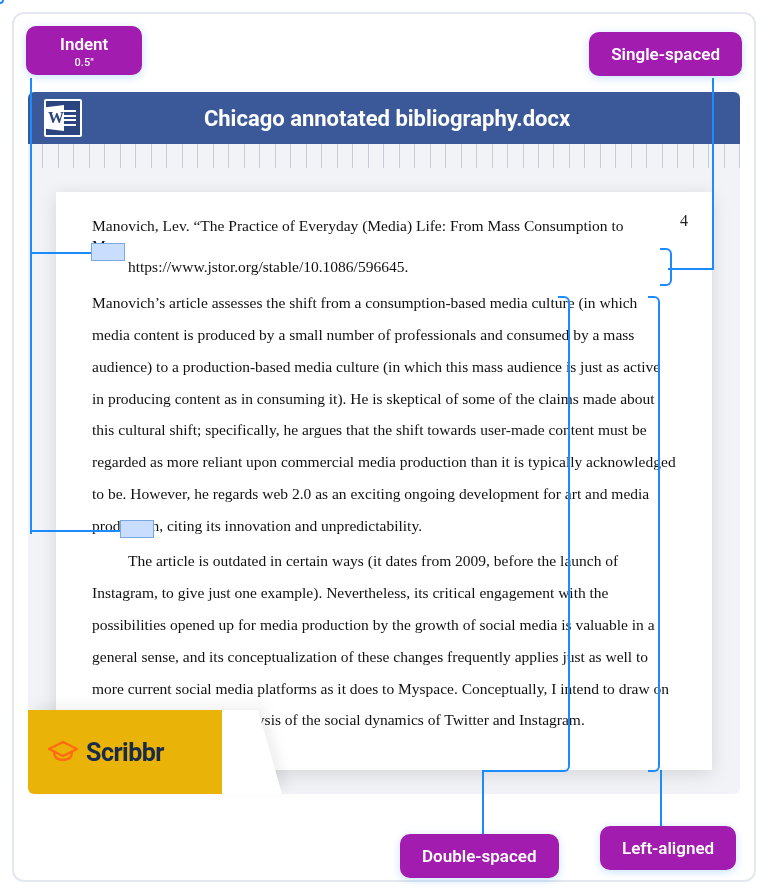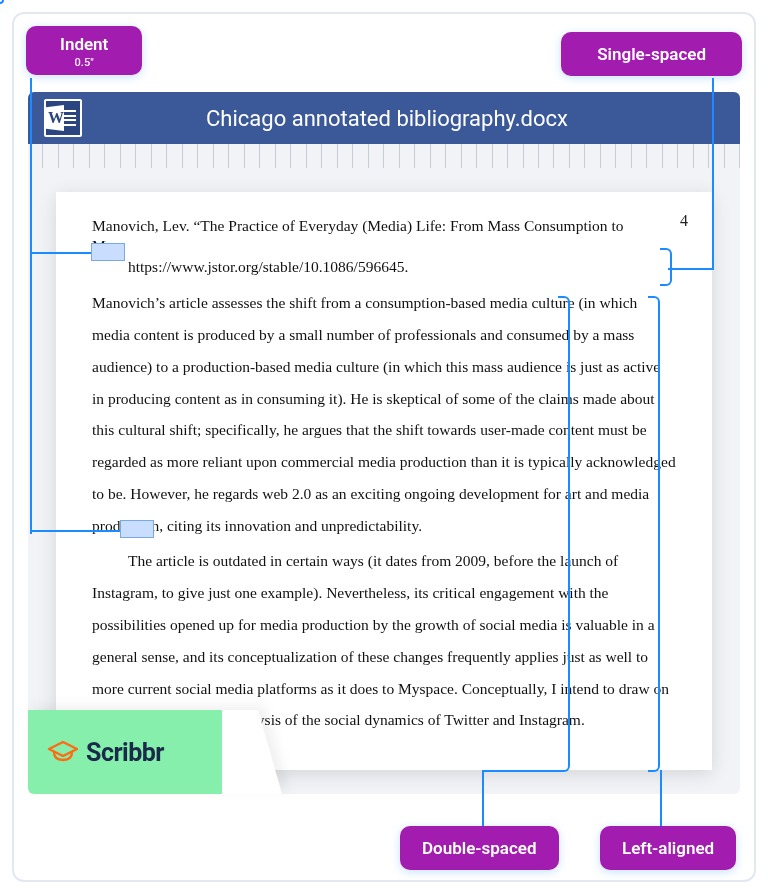--- a/index.html
+++ b/index.html
@@ -1,30 +1,30 @@
 <!DOCTYPE html>
 <html><head>
 <meta charset="utf-8">
 <style>
 *{box-sizing:border-box;margin:0;padding:0}
 body{font-family:-apple-system,BlinkMacSystemFont,"Segoe UI",Roboto,sans-serif;background:#fff;width:768px;height:894px;position:relative;overflow:hidden}
 .frame{position:absolute;left:12px;top:12px;right:12px;bottom:12px;border:2px solid #e3e8f0;border-radius:12px}
 .tag{position:absolute;background:#a21caf;color:#fff;font-weight:600;border-radius:10px;padding:10px 20px;font-size:17px;text-align:center;z-index:20;box-shadow:0 2px 8px rgba(27,139,255,.25)}
 .tag-indent{left:26px;top:26px;padding:8px 34px 6px}
 .tag-indent .sub{display:block;font-size:11px;font-weight:500;margin-top:2px;opacity:.95}
-.tag-single{right:26px;top:32px;padding:12px 36px}
-.tag-double{left:400px;bottom:24px;padding:12px 22px}
+.tag-single{right:26px;top:32px;padding:12px 22px}
+.tag-double{left:400px;bottom:16px;padding:12px 22px}
 .tag-left{left:600px;bottom:24px;padding:12px 22px}
 .titlebar{position:absolute;left:28px;right:28px;top:92px;height:52px;background:#3b5998;border-radius:6px 6px 0 0;display:flex;align-items:center;z-index:5}
 .word-icon{width:38px;height:38px;margin-left:16px;background:#2a4580;border:2px solid #fff;border-radius:2px;position:relative;display:flex;align-items:center}
 .word-icon::before{content:"";position:absolute;left:-2px;top:4px;bottom:4px;width:20px;background:#fff;clip-path:polygon(0 10%,100% 0,100% 100%,0 90%)}
 .word-icon::after{content:"W";position:absolute;left:2px;top:8px;color:#2a4580;font-weight:700;font-size:16px;font-family:Georgia,serif}
 .word-lines{position:absolute;right:4px;top:8px;bottom:8px;width:12px;display:flex;flex-direction:column;justify-content:space-around}
 .word-lines span{height:2px;background:#fff}
-.title-text{flex:1;text-align:center;color:#fff;font-size:22px;font-weight:400;padding-right:48px}
+.title-text{flex:1;text-align:center;color:#fff;font-size:22px;font-weight:700;padding-right:48px}
 .ruler{position:absolute;left:28px;right:28px;top:144px;height:24px;background:#f1f3f6;display:flex;z-index:4}
 .ruler span{flex:1;border-right:1px solid #c8ccd4}
 .page-area{position:absolute;left:28px;right:28px;top:168px;bottom:100px;background:#f1f3f6;border-radius:0 0 6px 6px;z-index:3}
 .page{position:absolute;left:28px;right:28px;top:24px;bottom:24px;background:#fff;box-shadow:0 4px 18px rgba(0,0,0,.12)}
 .pagenum{position:absolute;right:24px;top:20px;font-family:"Times New Roman",Times,serif;font-size:16px;color:#222}
 .content{position:absolute;left:36px;right:36px;top:24px;font-family:"Times New Roman",Times,serif;font-size:15.5px;color:#111;line-height:1.32}
 .citation{margin-bottom:10px;padding-right:40px}
 .citation .l2,.citation .l3{padding-left:36px}
 .citation em{font-style:italic}
 .anno{line-height:2.05;margin-top:4px}
@@ -42,21 +42,21 @@
 .c-single-v{right:54px;top:78px;width:0;height:190px;border-width:0 0 0 2px}
 .c-single-h{right:54px;top:268px;width:46px;height:0;border-width:2px 0 0 0}
 .c-single-el{right:96px;top:248px;width:12px;height:38px;border-width:2px 2px 2px 0;border-radius:0 6px 6px 0}
 
 .c-double-v{left:482px;top:770px;width:0;height:70px;border-width:0 0 0 2px}
 .c-double-h{left:482px;top:770px;width:80px;height:0;border-width:2px 0 0 0}
 .c-double-el{left:558px;top:296px;width:12px;height:476px;border-width:2px 2px 2px 0;border-radius:0 6px 6px 0}
 
 .c-left-v{left:660px;top:770px;width:0;height:72px;border-width:0 0 0 2px}
 .c-left-el{left:648px;top:296px;width:12px;height:476px;border-width:2px 2px 2px 0;border-radius:0 6px 6px 0}
-.logo-wrap{position:absolute;left:28px;bottom:100px;width:210px;height:84px;background:#86efac;z-index:10;border-radius:0 0 0 6px;display:flex;align-items:center;padding-left:20px;filter:drop-shadow(6px -4px 6px rgba(0,0,0,.06))}
+.logo-wrap{position:absolute;left:28px;bottom:100px;width:210px;height:84px;background:#eab308;z-index:10;border-radius:0 0 0 6px;display:flex;align-items:center;padding-left:20px;filter:drop-shadow(6px -4px 6px rgba(0,0,0,.06))}
 .logo-wrap::after{content:"";position:absolute;right:-44px;top:0;bottom:0;width:60px;background:#fff;clip-path:polygon(0 0,60% 0,100% 100%,0 100%)}
 .logo-cap{width:30px;height:22px;position:relative;margin-right:8px}
 .logo-cap svg{overflow:visible}
 .logo-text{font-size:25px;font-weight:700;color:#1a2b4a;letter-spacing:-.5px}
 </style>
 </head>
 <body>
 
 <div class="frame"></div>
 

